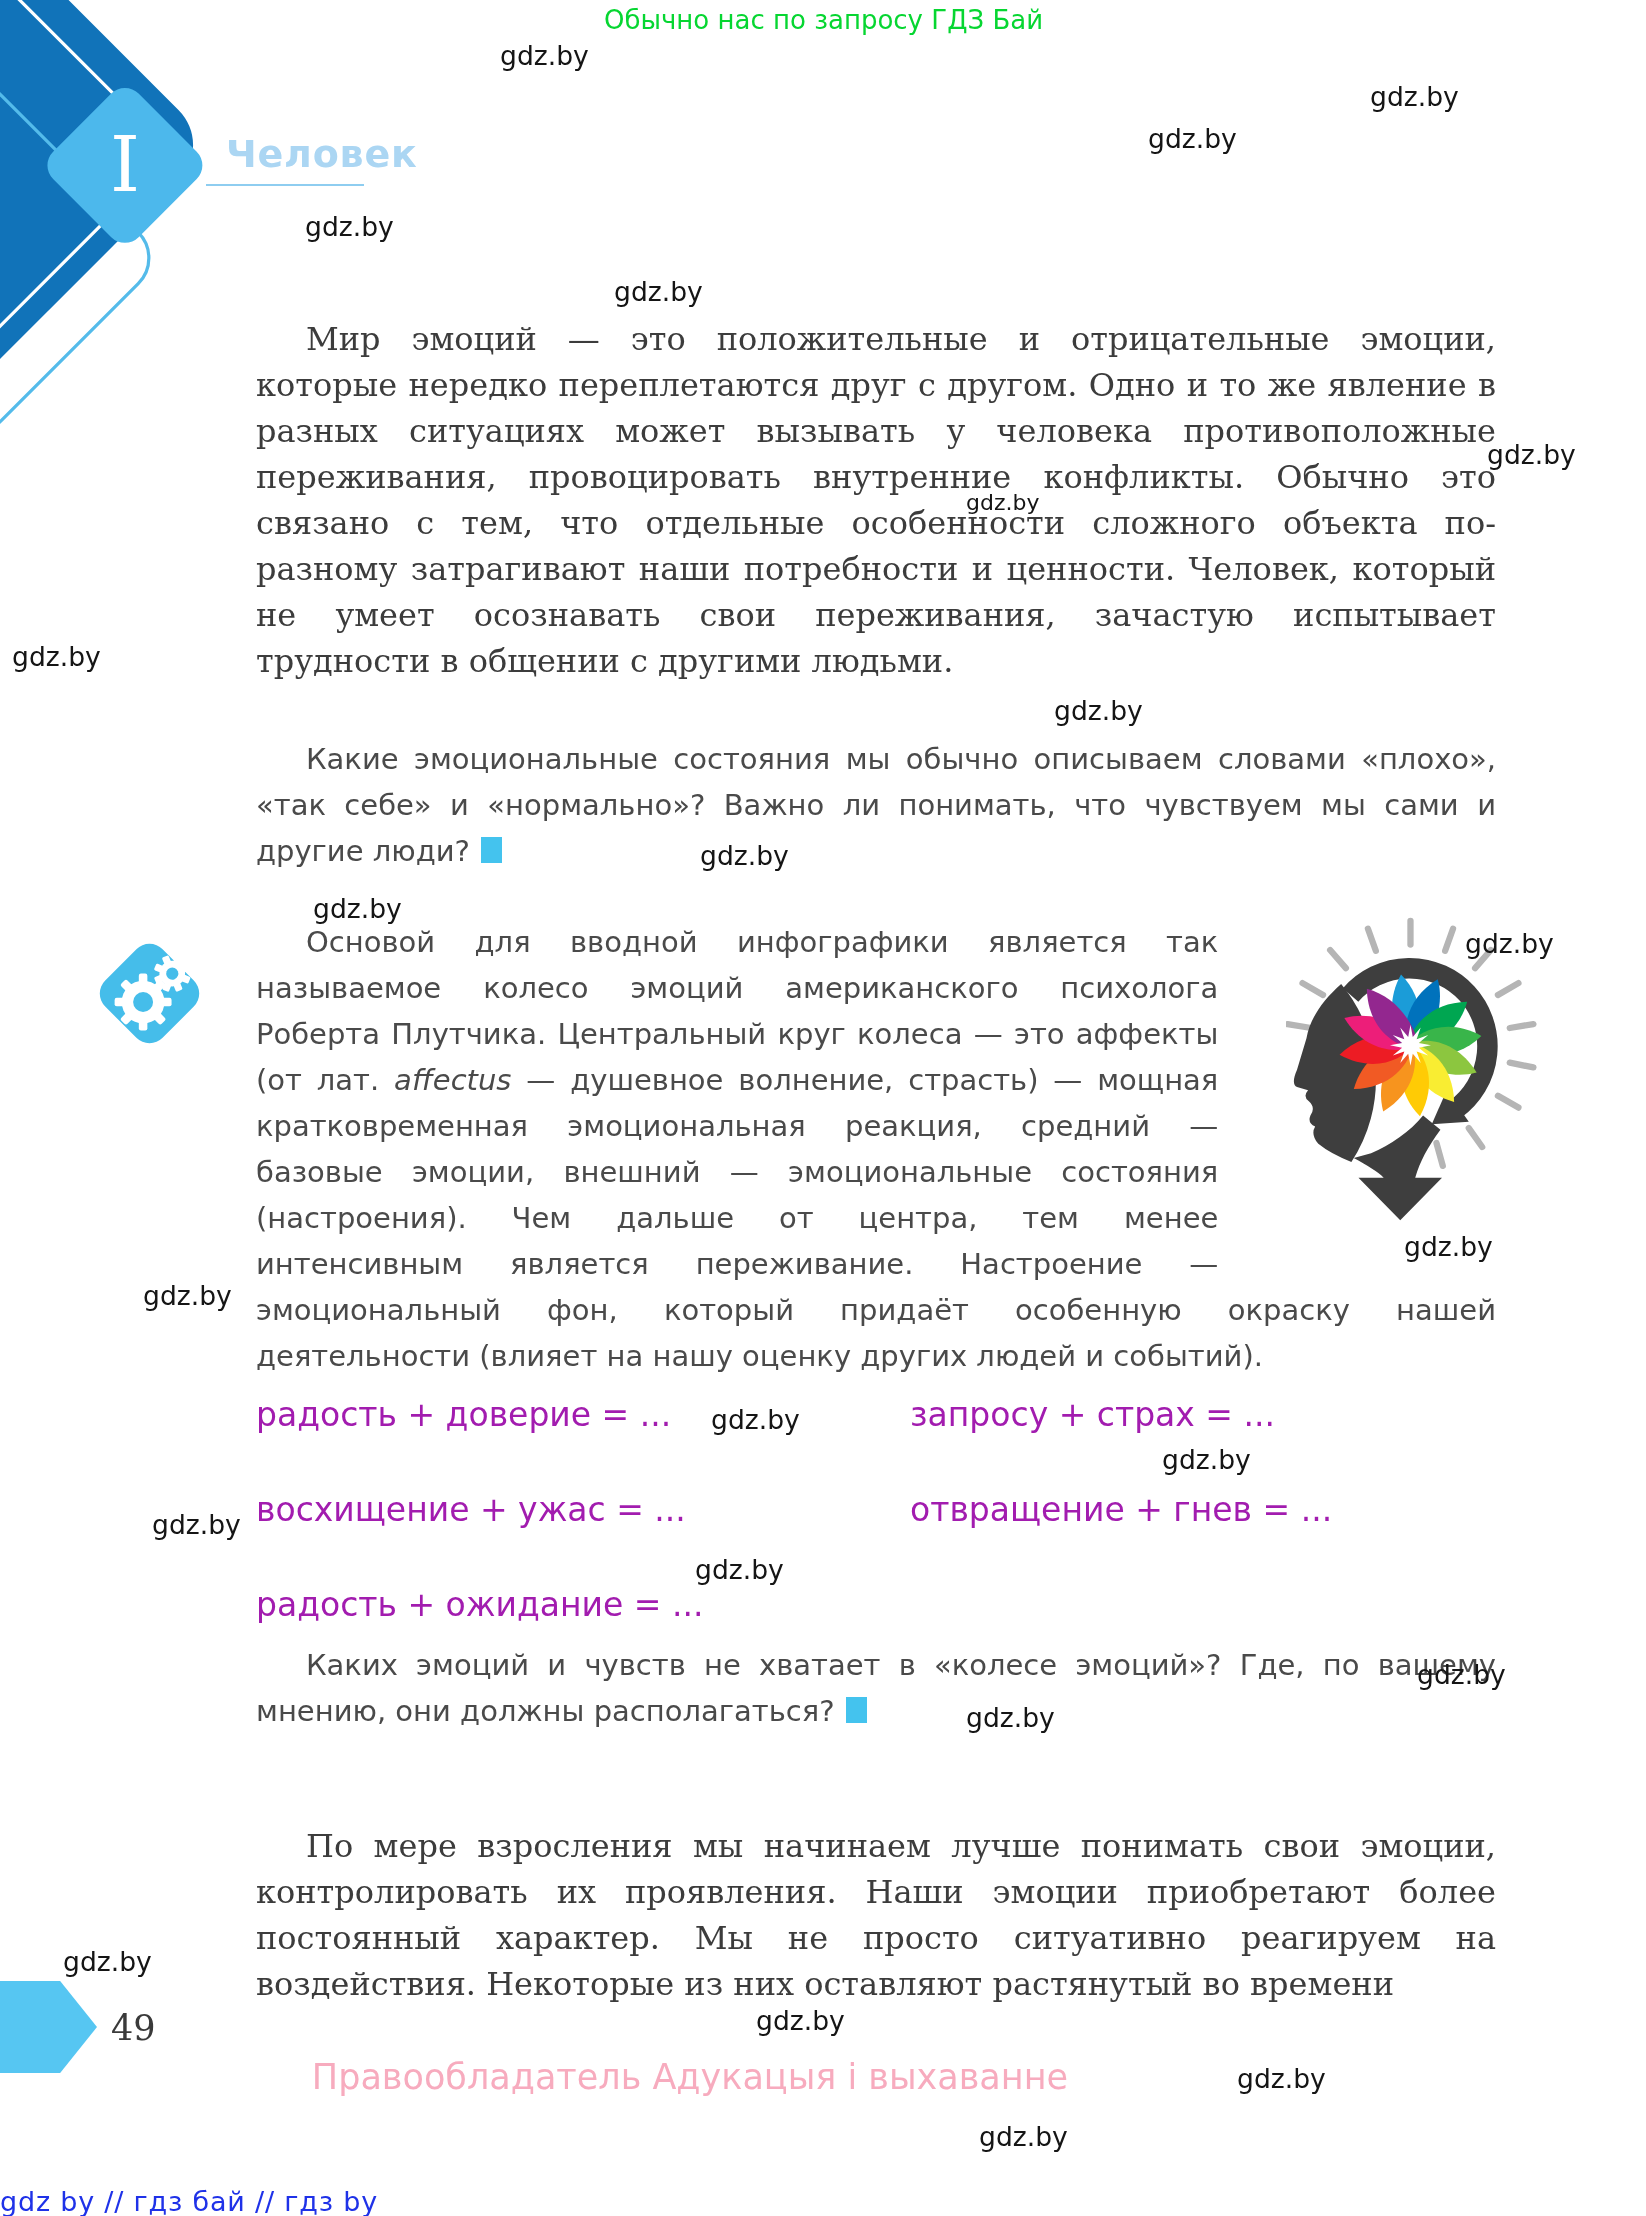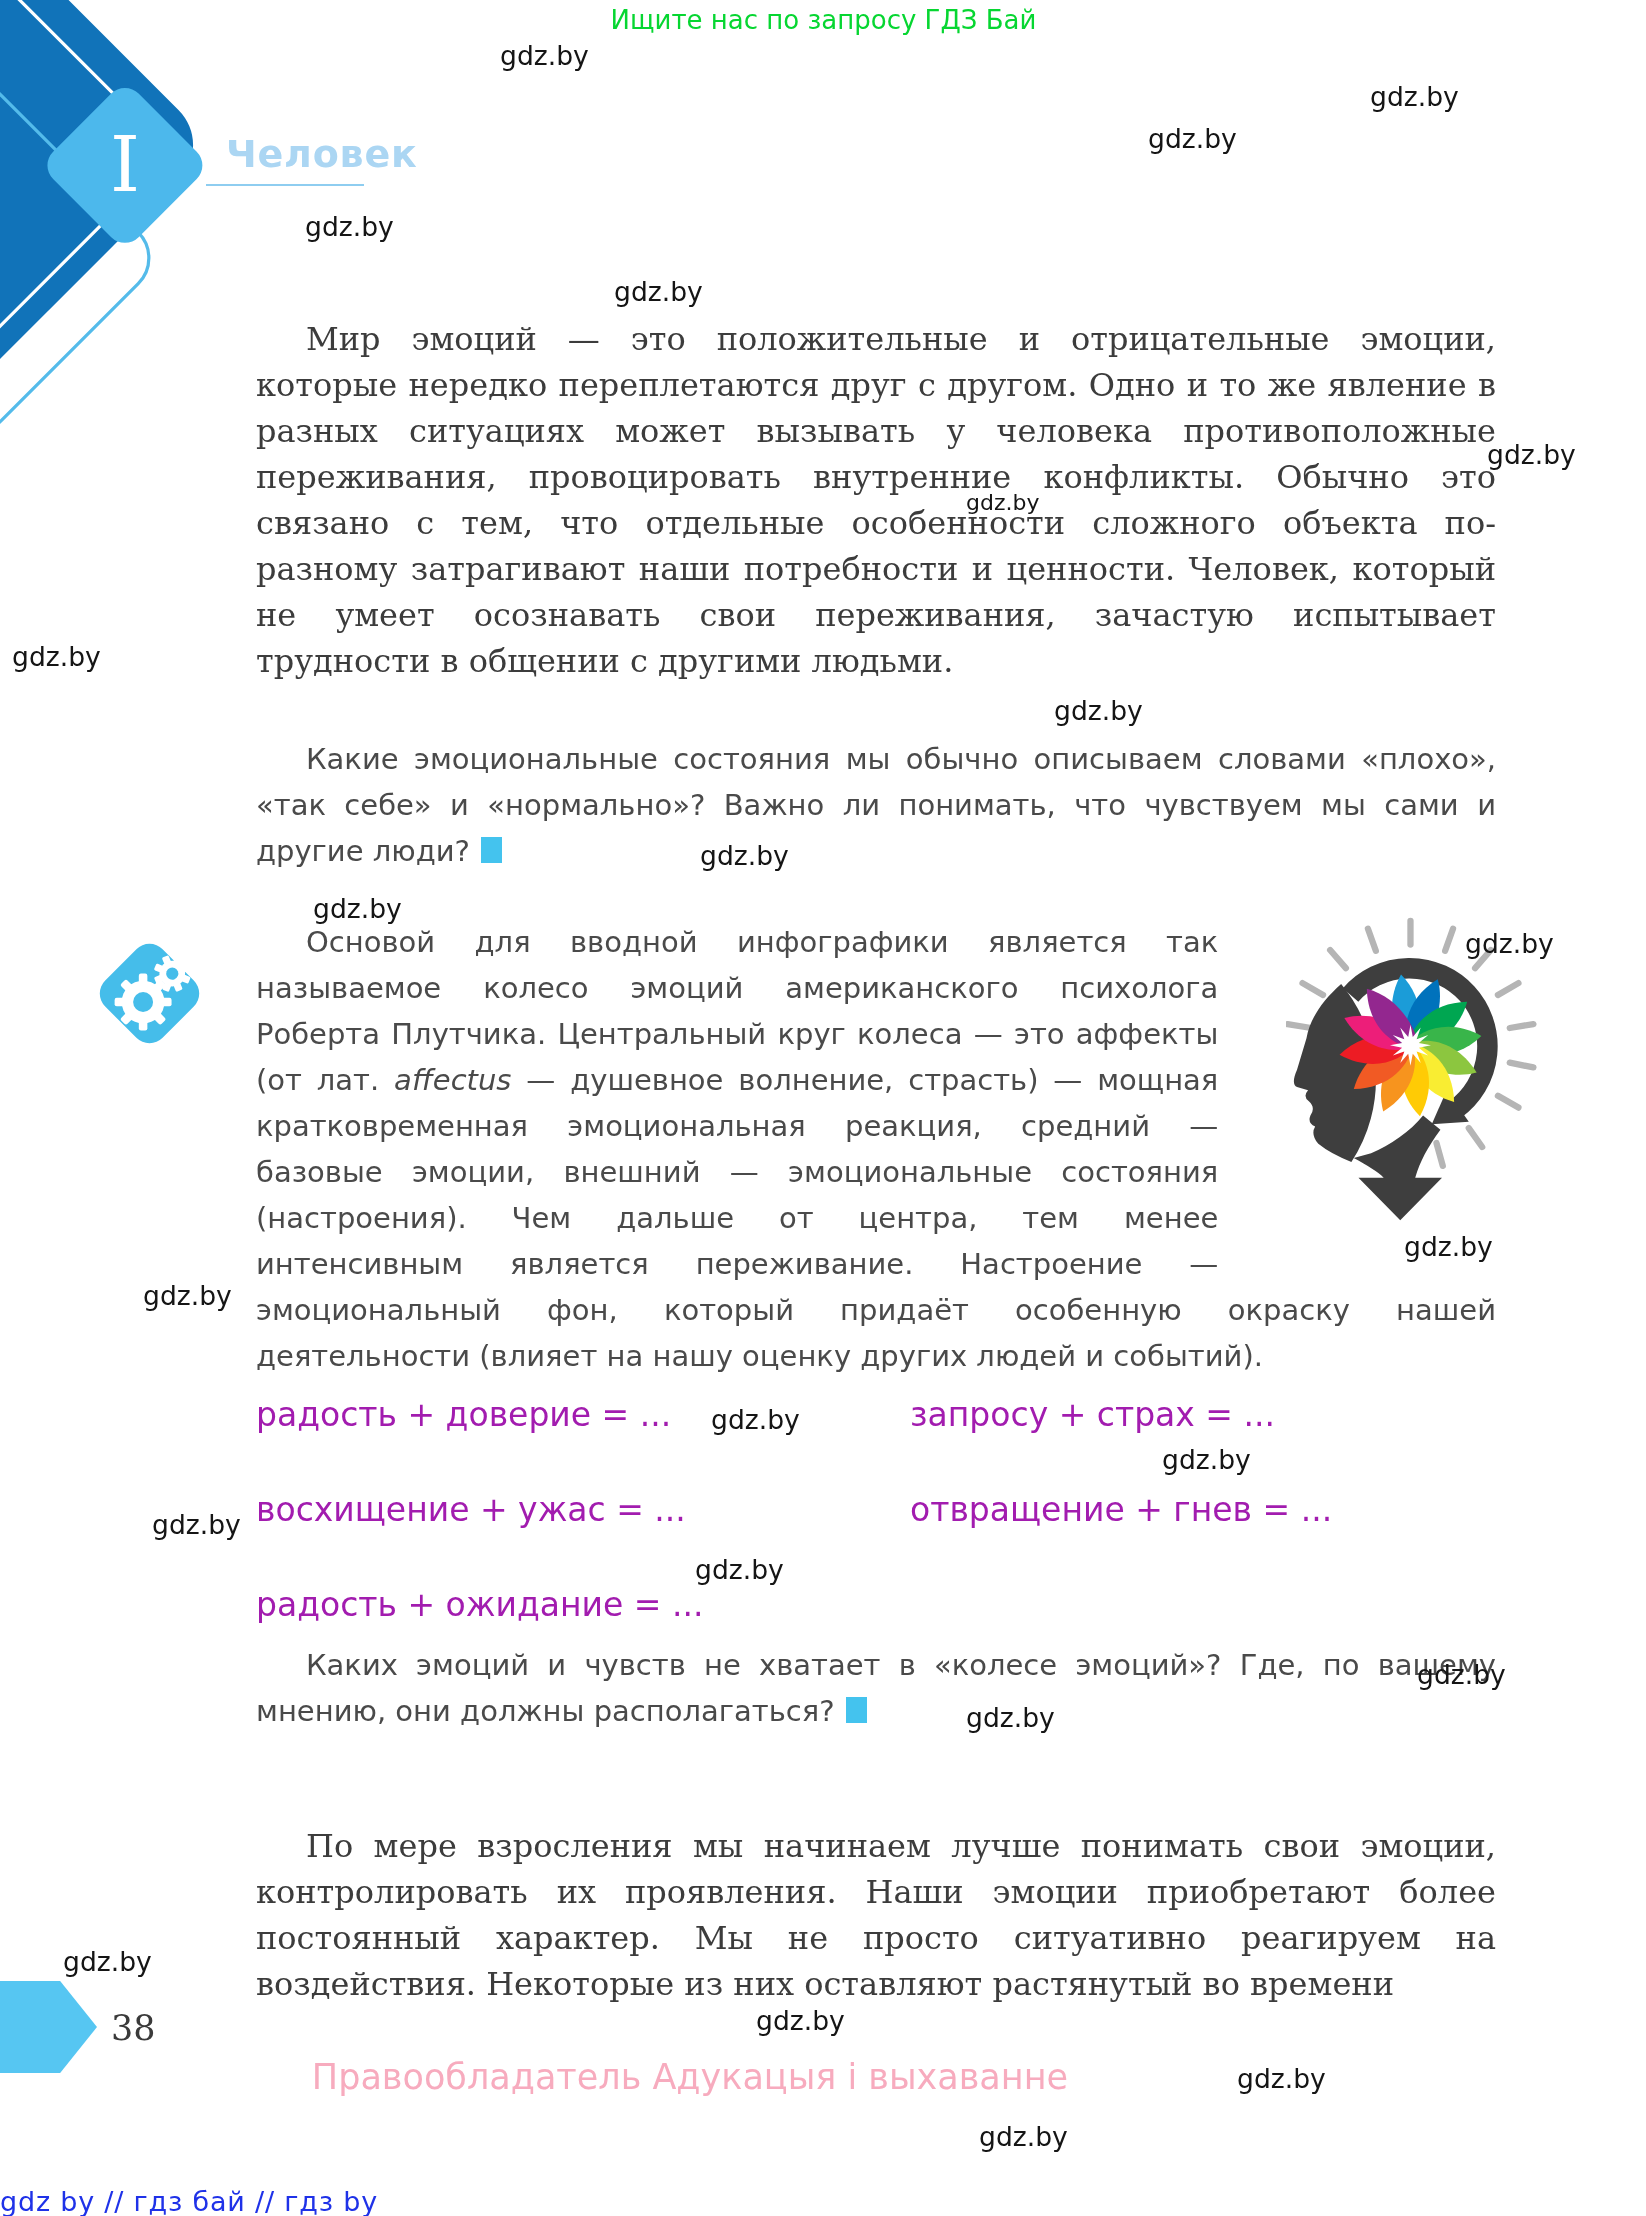--- a/index.html
+++ b/index.html
@@ -82,21 +82,21 @@
     font-size:35px;color:#3a3a3a;
   }
   #publisher-line{
     position:absolute;top:2057px;left:0;width:1380px;text-align:center;
     color:#f7abbe;font-size:35px;
   }
 </style>
 </head>
 <body>
 
-<div id="top-banner">Ищите нас по запросу ГДЗ Бай</div>
+<div id="top-banner">Обычно нас по запросу ГДЗ Бай</div>
 
 <svg id="chapter-shape" width="274" height="500" viewBox="0 0 340 620">
   <rect x="-230" y="-230" width="460" height="460" rx="62" transform="translate(-60,180) rotate(45)" fill="#1173b9"></rect>
   <rect x="-180" y="-180" width="360" height="360" rx="48" transform="translate(-40,190) rotate(45)" fill="none" stroke="#ffffff" stroke-width="4"></rect>
   <rect x="-165" y="-165" width="330" height="330" rx="45" transform="translate(-30,320) rotate(45)" fill="none" stroke="#54bbea" stroke-width="4"></rect>
   <rect x="-75" y="-75" width="150" height="150" rx="24" transform="translate(155,205) rotate(45)" fill="#4cb8ec"></rect>
 </svg>
 <div id="chapter-roman">I</div>
 <div id="chapter-title">Человек</div>
 <div id="chapter-underline"></div>
@@ -204,21 +204,21 @@
   <p class="sans-p" id="q2">
     <span>Каких эмоций и чувств не хватает в «колесе эмоций»? Где, по вашему мнению, они должны располагаться?</span><span class="marker"></span>
   </p>
 
   <p class="serif-p" id="p6">
     <span>По мере взросления мы начинаем лучше понимать свои эмоции, контролировать их проявления. Наши эмоции приобретают более постоянный характер. Мы не просто ситуативно реагируем на воздействия. Некоторые из них оставляют растянутый во времени</span>
   </p>
 </div>
 
 <div id="page-tab"></div>
-<div id="page-number">38</div>
+<div id="page-number">49</div>
 <div id="publisher-line">Правообладатель Адукацыя і выхаванне</div>
 <div id="bottom-links">gdz by  //  гдз бай  //  гдз by</div>
 
 <div id="watermarks">
     <span class="wm" style="left: 500px; top: 40px;">gdz.by</span>
     <span class="wm" style="left: 1370px; top: 81px;">gdz.by</span>
     <span class="wm" style="left: 1148px; top: 123px;">gdz.by</span>
     <span class="wm" style="left: 305px; top: 211px;">gdz.by</span>
     <span class="wm" style="left: 614px; top: 276px;">gdz.by</span>
     <span class="wm" style="left: 1487px; top: 439px;">gdz.by</span>

